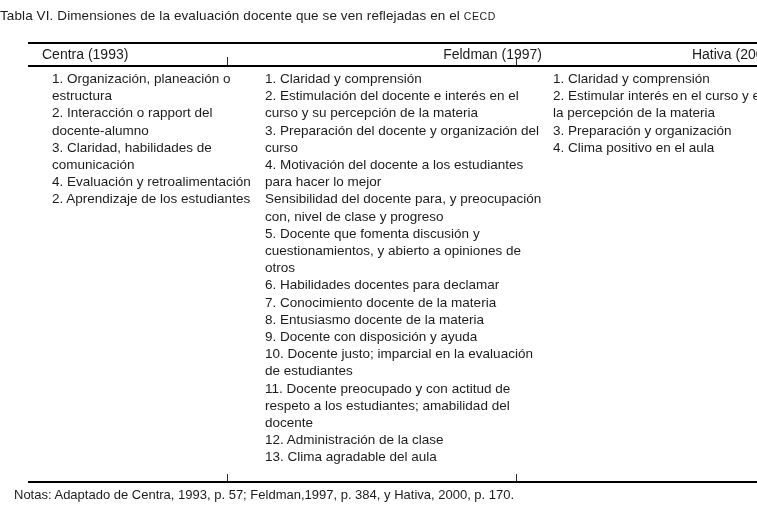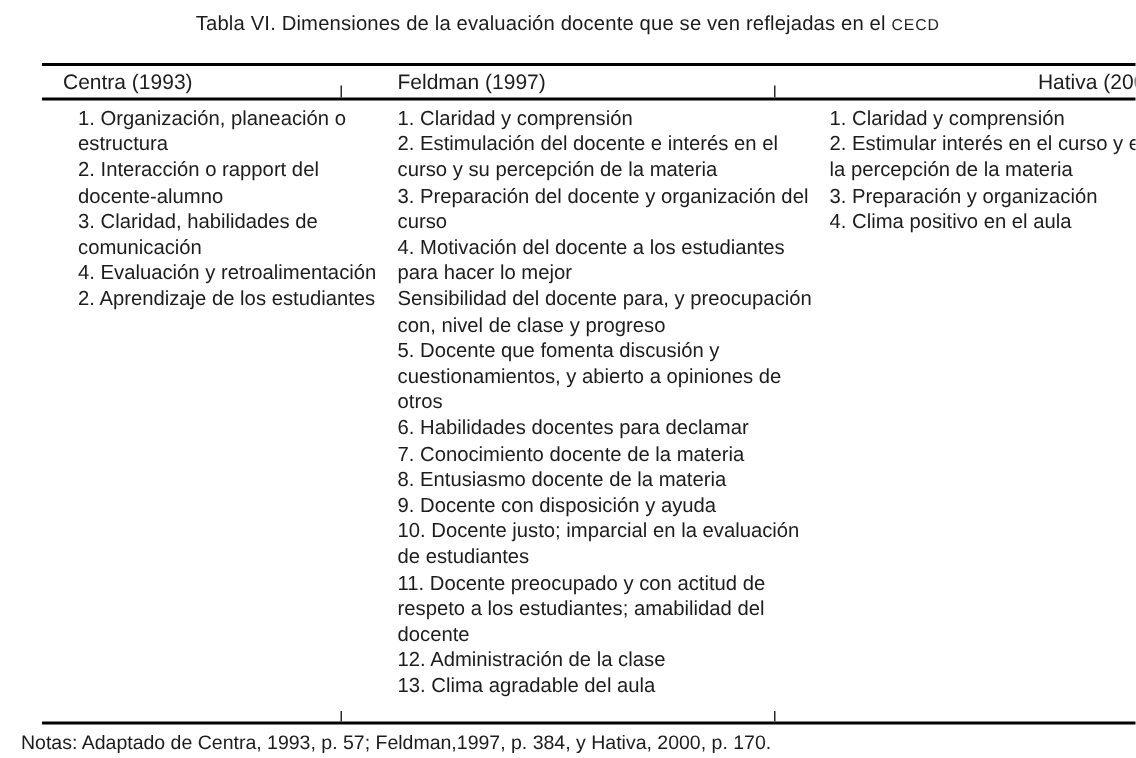--- a/index.html
+++ b/index.html
@@ -10,21 +10,20 @@
     background: var(--bg, #ffffff);
     color: var(--text, #1c1c1c);
     font-family: "Liberation Sans", sans-serif;
     overflow: hidden;
     box-sizing: border-box;
   }
   .title-wrap {
     box-sizing: border-box;
     height: 42px;
     padding-top: 8px;
-    text-align: center;
     font-size: 13.5px;
     letter-spacing: 0.1px;
   }
   .title-acronym {
     font-size: 10.5px;
     letter-spacing: 0.6px;
   }
   .grid-table {
     width: 750px;
     border-top: 2px solid var(--rule, #000000);
@@ -34,21 +33,21 @@
     display: grid;
     grid-template-columns: 227px 289px 234px;
     border-bottom: 2px solid var(--rule, #000000);
   }
   .header-cell {
     box-sizing: border-box;
     font-size: 14px;
     padding: 2px 2px 3px 14px;
     white-space: nowrap;
   }
-  .header-cell.c2 { padding-left: 10px; }
+  .header-cell.c2 { padding-left: 10px; text-align: right; }
   .header-cell.c3 { padding-left: 9px; text-align: right; }
   .body-row {
     display: grid;
     grid-template-columns: 227px 289px 234px;
     border-bottom: 2px solid var(--rule, #000000);
     min-height: 414px;
     align-items: start;
   }
   .body-cell {
     box-sizing: border-box;

